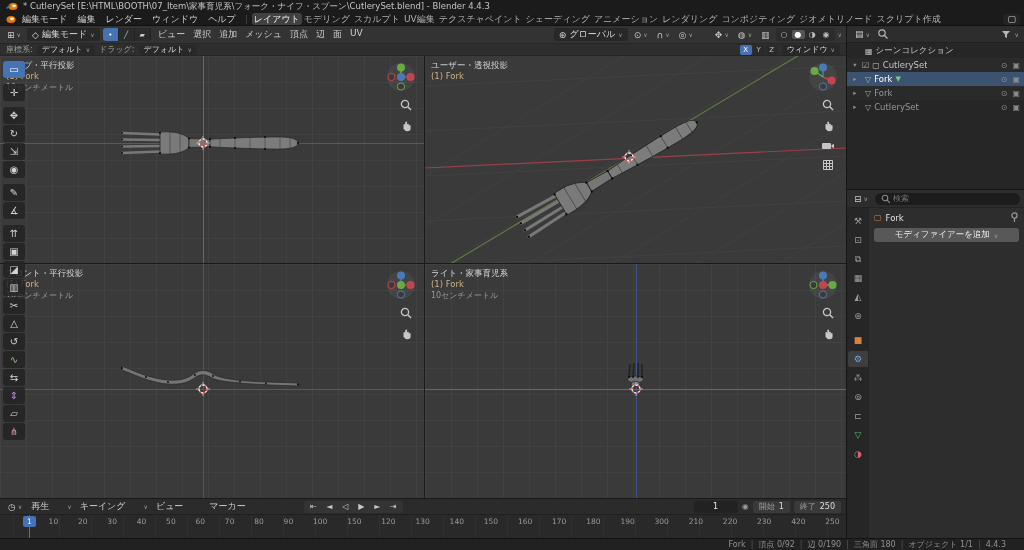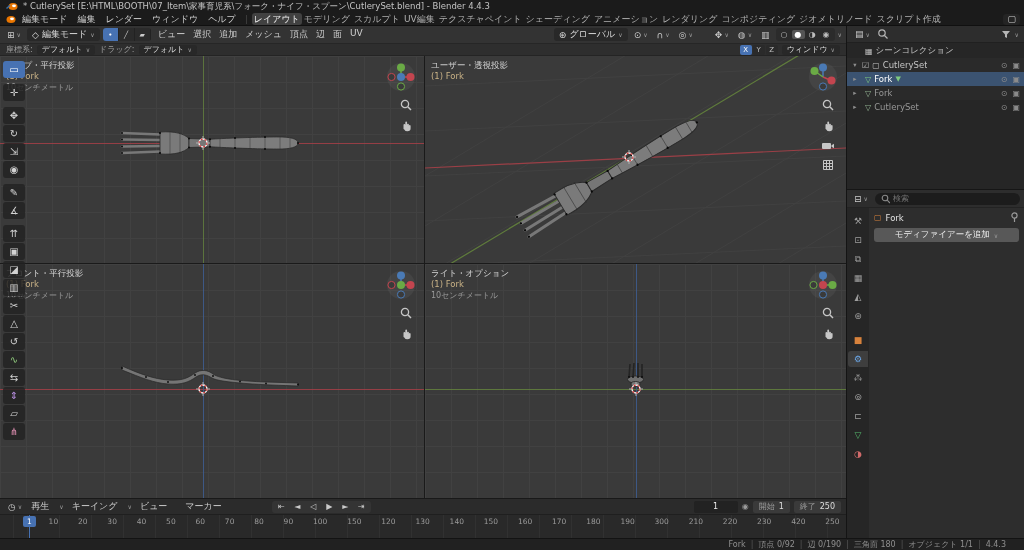--- a/index.html
+++ b/index.html
@@ -51,21 +51,21 @@
   .gizmo{position:absolute;top:6px;right:8px;z-index:6}
   .vptools{position:absolute;right:11px;top:42px;display:flex;flex-direction:column;gap:6px;align-items:center;z-index:6}
   
   .toolbar{position:absolute;left:3px;top:5px;width:24px;display:flex;flex-direction:column;gap:1px;z-index:8}
   .tool{width:22px;height:17px;border-radius:3px;display:grid;place-items:center;font-size:10px;color:#d2d2d2;background:rgba(34,34,34,0.82)}
   .tool.active{background:#4772b3;color:#ffffff}
   .tool.gap{margin-top:5px}
   
   .tlheader{height:16px;background:#2b2b2b;display:flex;align-items:center;gap:2px;padding:0 5px;border-top:1px solid #191919;white-space:nowrap}
   .tl-menus{display:flex;align-items:center}
-  .tl-menus .menu-item{padding:0 4px;display:inline-flex;align-items:center;gap:10px}
+  .tl-menus .menu-item{padding:0 4px;display:inline-flex;align-items:center;gap:18px}
   .tl-play{display:flex;gap:1px;margin-left:34px;background:#343434;border-radius:3px;padding:0 2px}
   .tl-btn{width:15px;height:12px;display:grid;place-items:center;color:#c9c9c9;font-size:8px}
   .tl-fields{margin-left:auto;display:flex;gap:4px;align-items:center}
   .tl-frame{width:44px;height:12px;background:#222222;border-radius:2px;text-align:center;color:#ececec;font-size:8px;line-height:12px}
   .tl-range{height:12px;background:#3a3a3a;border-radius:2px;padding:0 6px;font-size:8px;color:#dddddd;display:flex;gap:4px;align-items:center}
   .ruler{position:relative;height:24px;background:#292929;border-top:1px solid #1f1f1f;background-image:repeating-linear-gradient(90deg,rgba(255,255,255,0.04) 0 1px,transparent 1px 32px);background-position:27px 0}
   .ruler-nums{position:absolute;top:2px;left:0;right:0;display:flex;justify-content:space-between;padding:0 6px 0 24px;font-size:7.5px;color:#9a9a9a}
   .playhead{position:absolute;left:29px;top:0;bottom:0;width:1px;background:#4772b3;z-index:2}
   .playhead-label{position:absolute;left:23px;top:1px;width:13px;height:11px;background:#4772b3;border-radius:2px;color:#ffffff;font-size:7.5px;text-align:center;line-height:11px;z-index:3}
   
@@ -437,21 +437,21 @@
                 <circle cx="213" cy="113" r="0.9"></circle>
                 <circle cx="217" cy="113" r="0.9"></circle>
             </g>
           </svg>
           <svg class="cursor3d" style="left:204px;top:118px" width="14" height="14">
             <circle cx="7" cy="7" r="4" fill="none" stroke="#ffffff" stroke-width="1.4"></circle>
             <circle cx="7" cy="7" r="4" fill="none" stroke="#d04040" stroke-width="1.4" stroke-dasharray="2 2"></circle>
             <path d="M7 0 V3 M7 11 V14 M0 7 H3 M11 7 H14" stroke="#b0b0b0" stroke-width="1"></path>
           </svg>
           <div class="vplabel">
-            <div>ライト・オプション</div>
+            <div>ライト・家事育児系</div>
             <div class="obj">(1) Fork</div>
             <div class="scale">10センチメートル</div>
           </div>
           <svg class="gizmo" width="30" height="30">
             <circle cx="15" cy="15" r="14" fill="rgba(255,255,255,0.05)"></circle>
             <line x1="15" y1="15" x2="15" y2="7" stroke="#4a7ab5" stroke-width="1.5"></line>
             <line x1="15" y1="15" x2="23" y2="15" stroke="#6aaa45" stroke-width="1.5"></line>
             <circle cx="15" cy="5.5" r="4" fill="#4a7ab5"></circle>
             <circle cx="24.5" cy="15" r="4" fill="#6aaa45"></circle>
             <circle cx="15" cy="24.5" r="3.6" fill="#3a3a3a" stroke="#4a7ab5"></circle>

